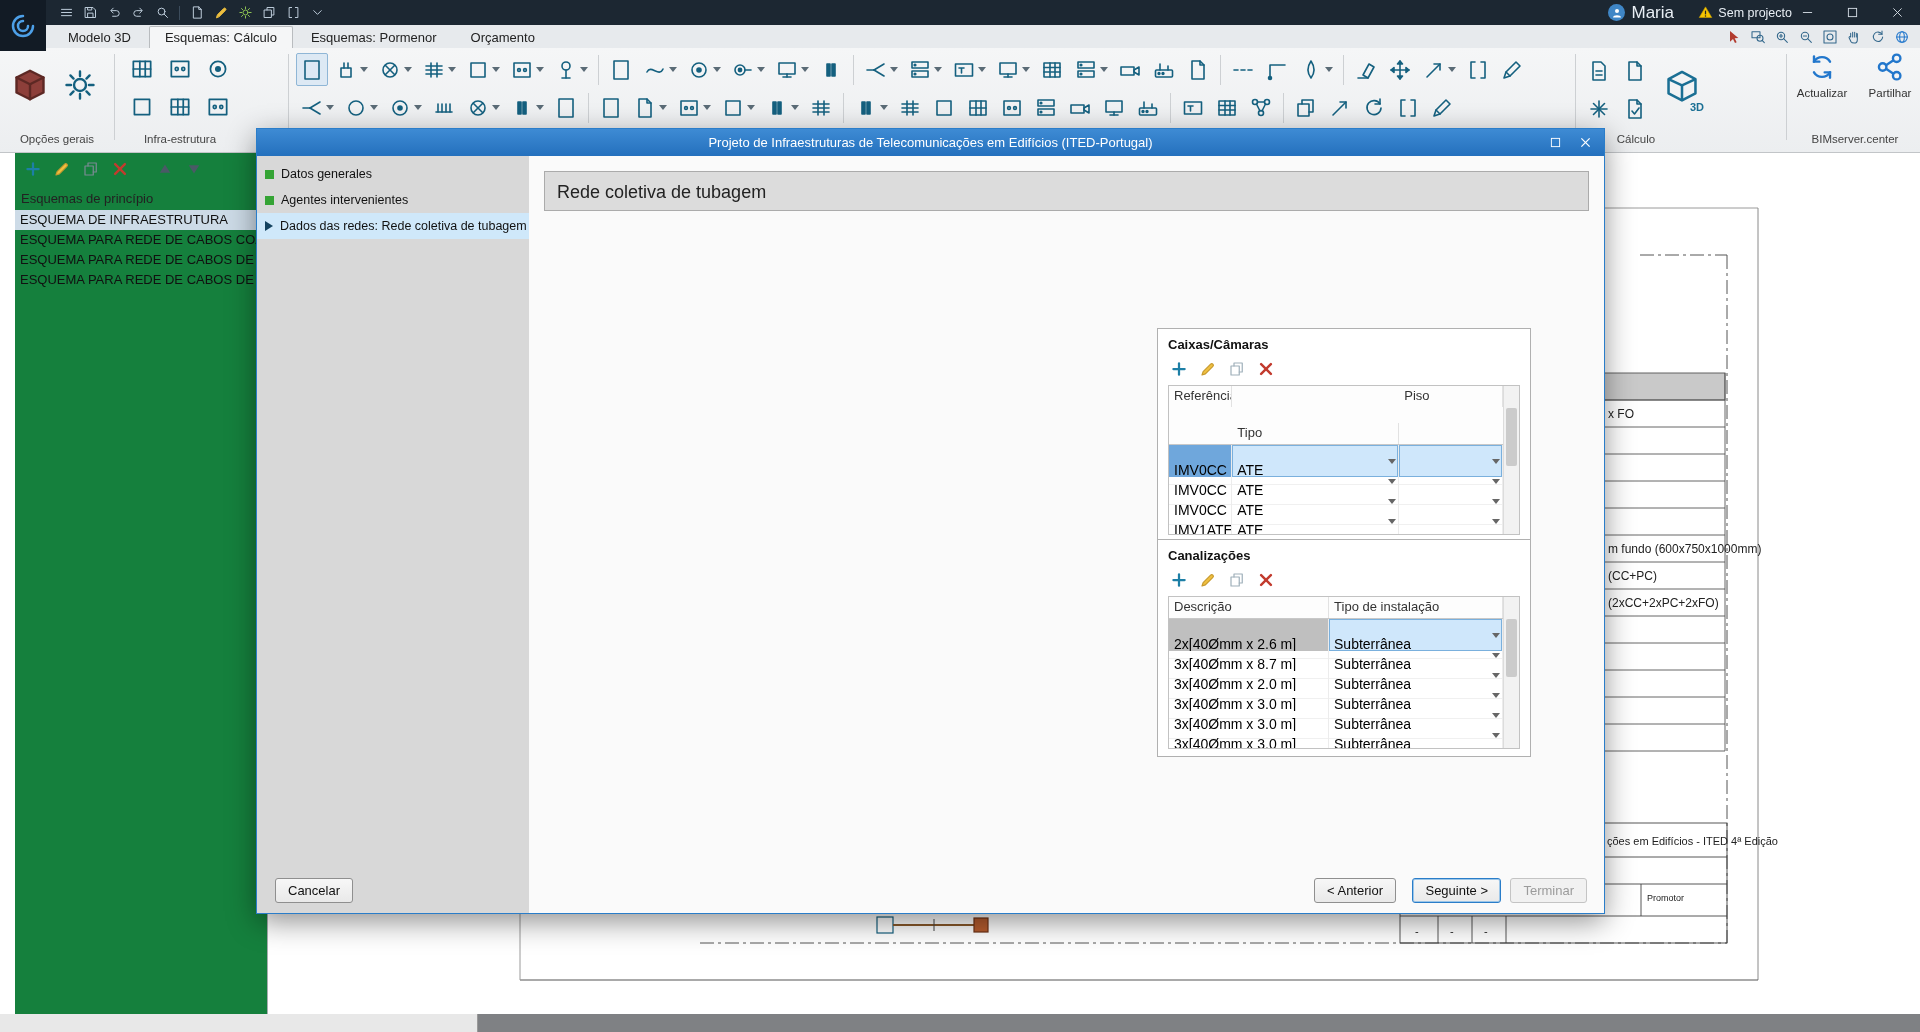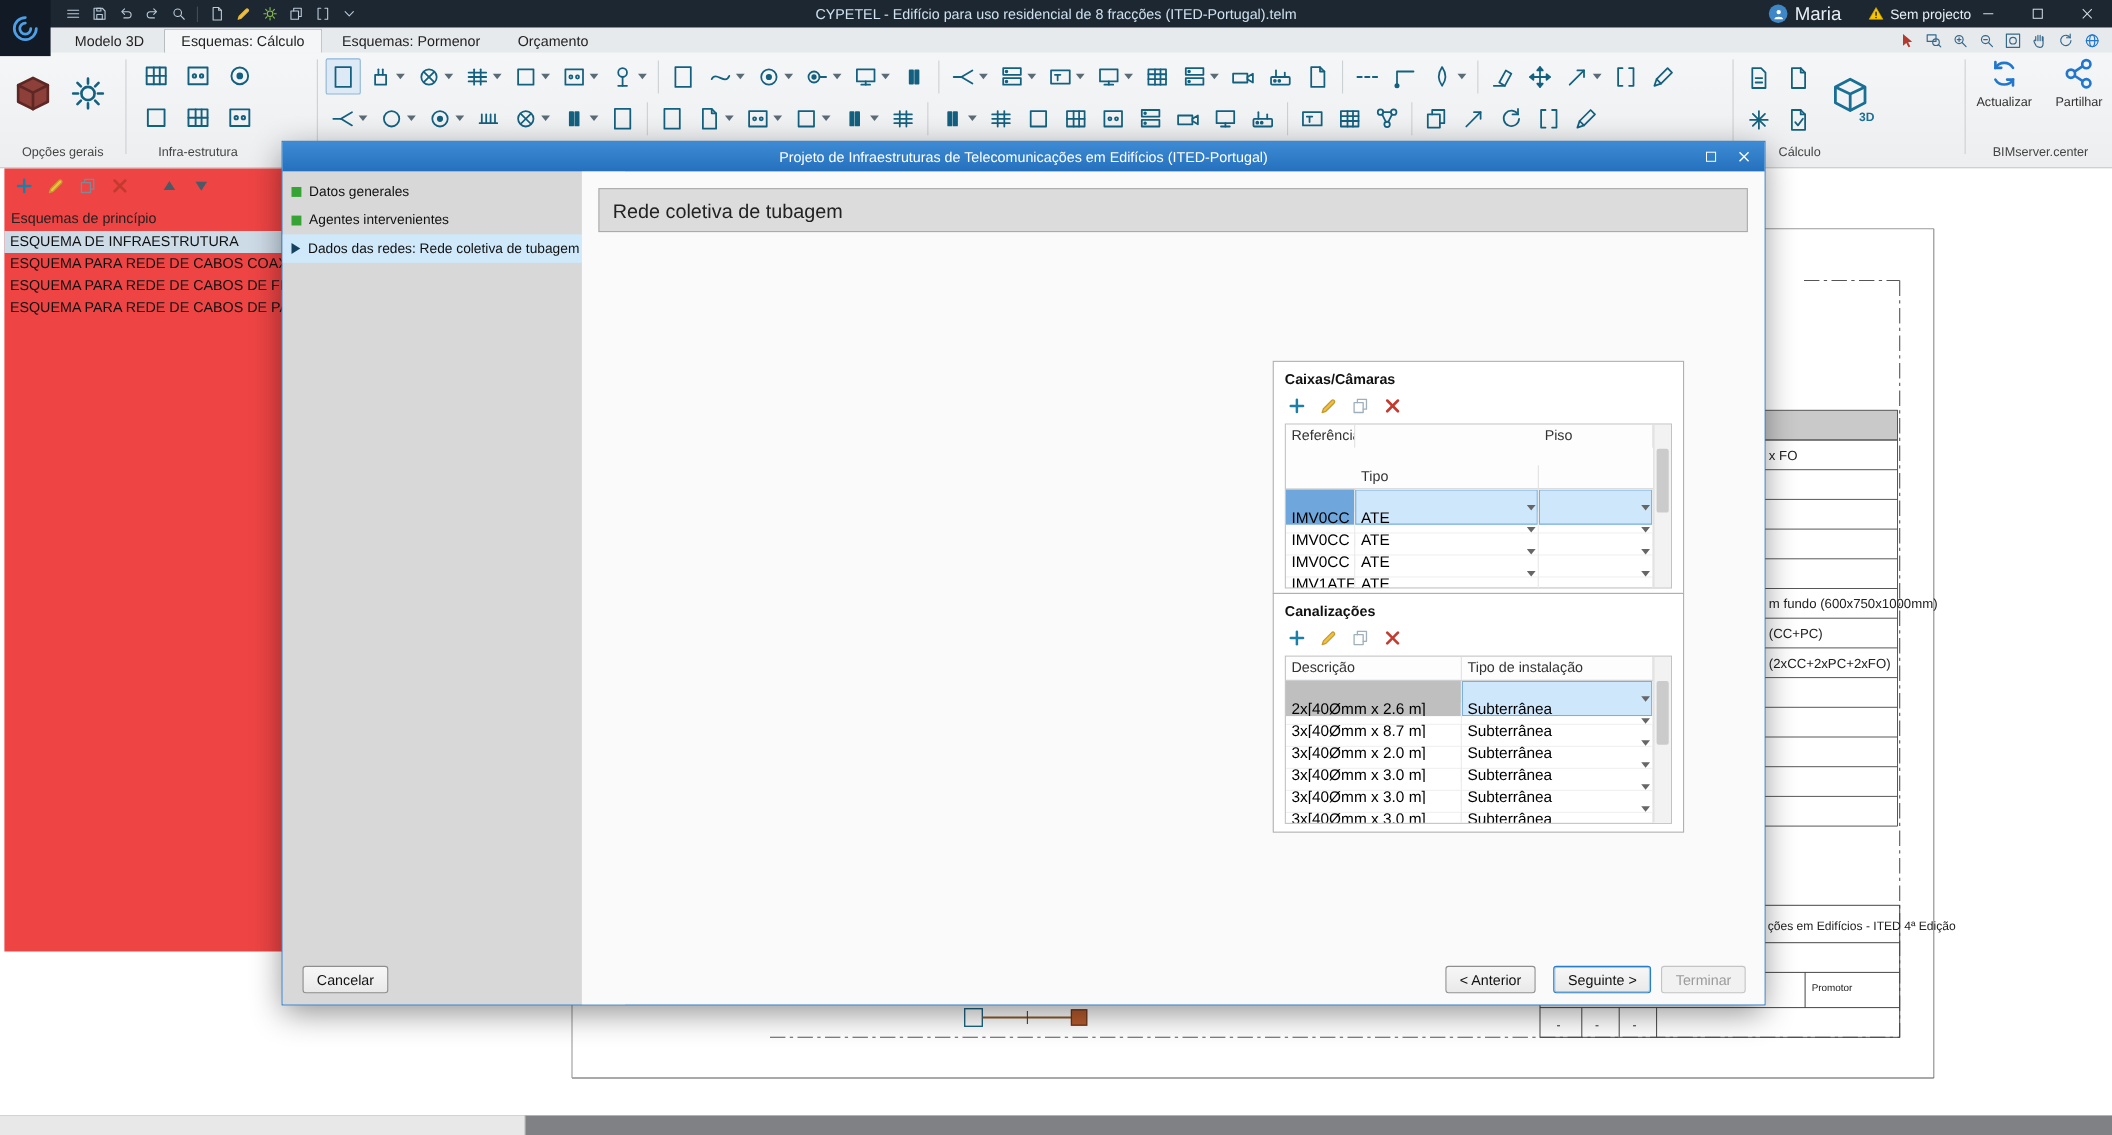--- a/index.html
+++ b/index.html
@@ -52,21 +52,21 @@
 #grp-calc{position:absolute;left:1582px;top:5px;display:flex;gap:6px;align-items:flex-start}
 #calc-small{display:grid;grid-template-columns:repeat(2,34px);grid-auto-rows:36px;gap:2px;justify-items:center;align-items:center}
 #calc3d{position:relative;width:48px;height:68px;display:flex;align-items:center;justify-content:center;color:#1a6f94}
 #calc3d svg{width:38px;height:38px}
 .badge3d{position:absolute;right:2px;bottom:8px;font-size:11px;font-weight:bold;color:#1a6f94}
 #grp-bim{position:absolute;left:1794px;top:3px;display:flex;gap:12px}
 .bimbtn{display:flex;flex-direction:column;align-items:center;gap:4px;font-size:11.5px;color:#333;width:56px}
 .bimbtn svg{width:32px;height:32px;color:#2277cc}
 
 
-#leftpanel{position:absolute;left:4px;top:153px;width:253px;height:712px;background:#ef4444;border-right:1px solid #a9adb1;z-index:3}
+#leftpanel{position:absolute;left:15px;top:153px;width:253px;height:861px;background:#15803d;border-right:1px solid #a9adb1;z-index:3}
 #lp-toolbar{display:flex;align-items:center;gap:7px;padding:5px 7px}
 .tbtn{width:22px;height:22px;display:flex;align-items:center;justify-content:center;border-radius:2px}
 .tbtn svg{width:18px;height:18px}
 #lp-title{padding:6px 6px 4px;font-size:13px;color:#222}
 .litem{height:20px;line-height:20px;padding:0 5px;font-size:13px;white-space:nowrap;overflow:hidden;color:#111}
 .litem.sel{background:#cddbe7}
 
 
 #canvas{position:absolute;left:253px;top:153px;width:1667px;height:861px;background:#fff;z-index:1}
 #sheet{position:absolute;left:0;top:0;width:1920px;height:1032px;z-index:2;pointer-events:none}
@@ -248,21 +248,20 @@
           <path d="M9 4 H5 V20 H9"></path>
           <path d="M15 4 H19 V20 H15"></path>
         </svg>
       </div>
       <div class="qbtn">
         <svg class="ic" viewBox="0 0 24 24" fill="none" stroke="currentColor" stroke-width="1.6" stroke-linecap="round" stroke-linejoin="round">
           <path d="M6 9 L12 15 L18 9"></path>
         </svg>
       </div>
     </div>
-  <div id="tb-title">CYPETEL - Edifício para uso residencial de 8 fracções (ITED-Portugal).telm</div>
   <div id="tb-user">
     <span class="avatar">
       <svg viewBox="0 0 24 24">
           <circle cx="12" cy="8" r="4" fill="#fff"></circle>
           <path d="M4 21 C4 15 20 15 20 21 Z" fill="#fff"></path>
         </svg>
     </span>
     <span>Maria</span>
   </div>
   <div id="tb-warn">

